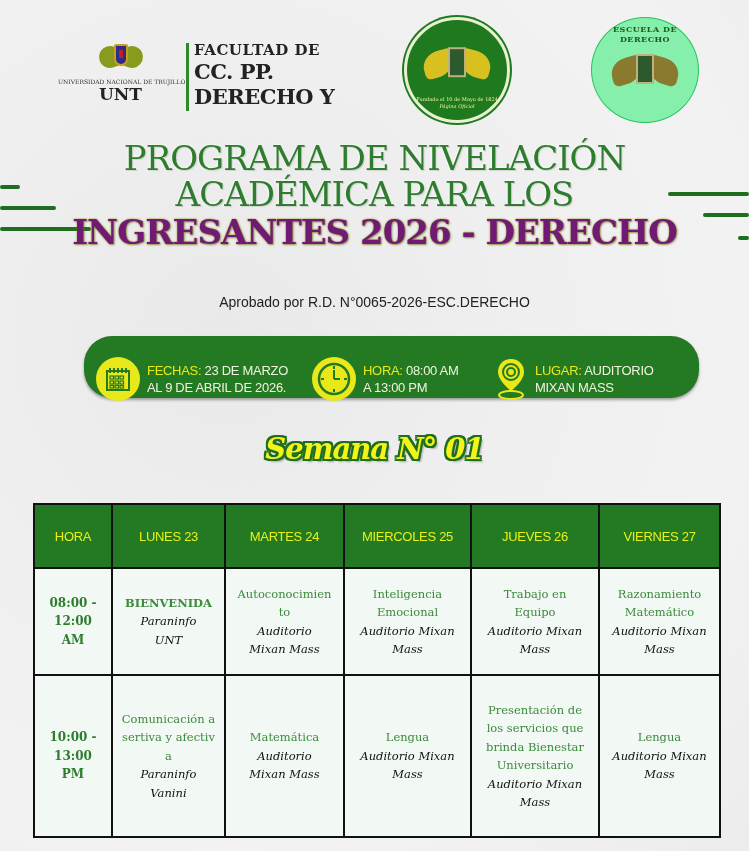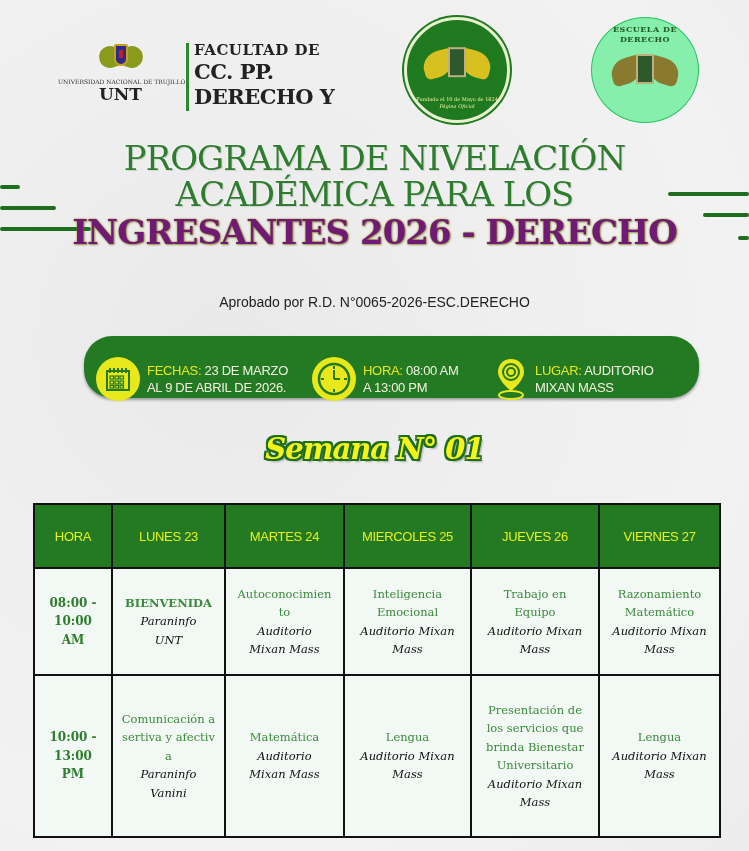--- a/index.html
+++ b/index.html
@@ -206,21 +206,21 @@
       <th>MARTES 24</th>
       <th>MIERCOLES 25</th>
       <th>JUEVES 26</th>
       <th>VIERNES 27</th>
     </tr>
   </thead>
   <tbody>
     <tr class="r1">
       <td class="time">
         <div>08:00 -</div>
-        <div>10:00</div>
+        <div>12:00</div>
         <div>AM</div>
       </td>
       <td>
           <span class="subj bold">BIENVENIDA</span>
           <span class="place" style="padding:0 14px;">Paraninfo UNT</span>
         </td>
       <td>
           <span class="subj" style="word-break:break-all;padding:0 6px;">Autoconocimiento</span>
           <span class="place" style="padding:0 8px;">Auditorio Mixan Mass</span>
         </td>

